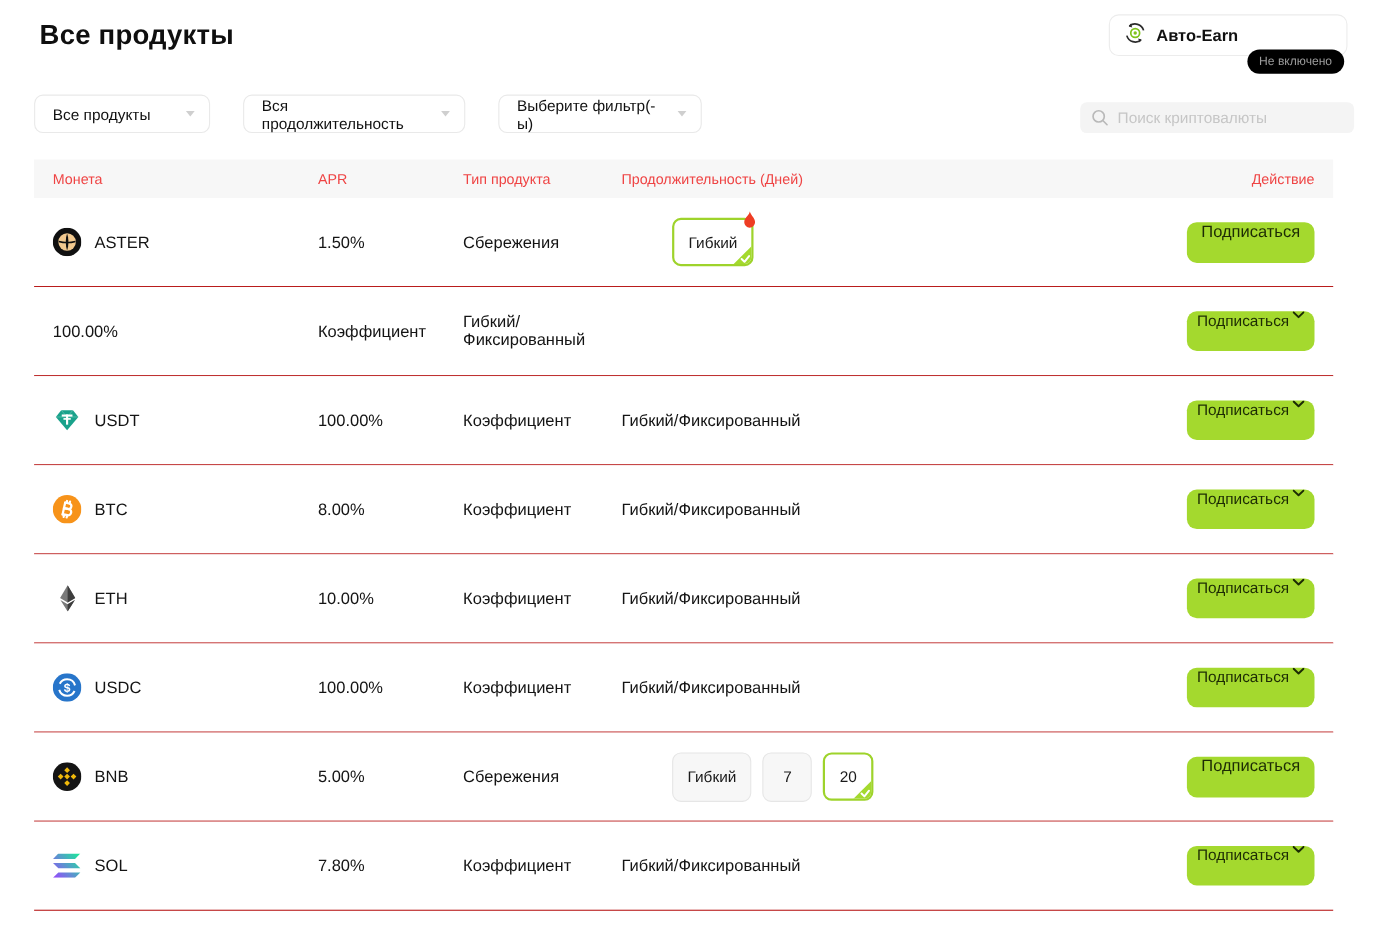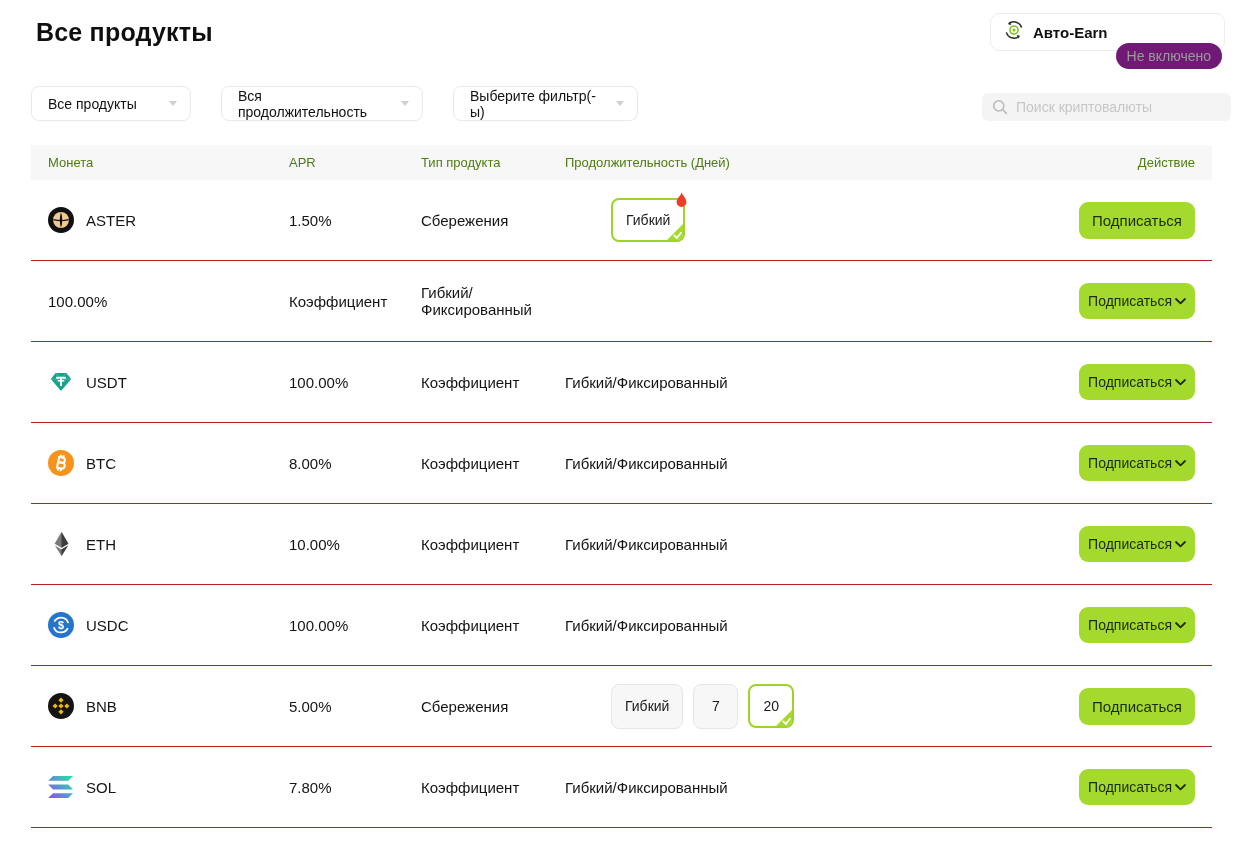--- a/index.html
+++ b/index.html
@@ -9,41 +9,41 @@
     font-family:"Liberation Sans","DejaVu Sans",sans-serif; color:#141414;
   }
   :root { --green:#a4d92e; --green-border:#9ed32b; }
 
   .page-title { position:absolute; left:36px; top:18px; font-size:25px; font-weight:700; color:#0f0f0f; letter-spacing:.2px; }
 
   
   .auto-earn { position:absolute; top:13px; right:32px; height:38px; display:flex; align-items:center; gap:8px;
     border:1px solid #ececec; border-radius:9px; background:#fff; padding:0 2px 0 12px; cursor:pointer; }
   .auto-earn .ae-label { font-size:15px; font-weight:700; color:#111; }
-  .ae-pill { background:#701a75; color:#9b9b9b; font-size:14px; padding:5px 11px; border-radius:14px; white-space:nowrap;margin-top:47px; }
+  .ae-pill { background:#000000; color:#9b9b9b; font-size:11px; padding:5px 11px; border-radius:14px; white-space:nowrap;margin-top:47px; }
 
   
   .filters { position:absolute; left:31px; top:86px; display:flex; gap:30px; }
   .filter-btn { height:35px; background:#fff; border:1px solid #e9e9e9; border-radius:8px;
     display:flex; align-items:center; justify-content:space-between; padding:0 13px 0 16px;
     font-size:14px; color:#111; cursor:pointer; }
   .f1{ width:160px; } .f2{ width:202px; } .f3{ width:185px; }
   .caret { width:0; height:0; border-left:4.5px solid transparent; border-right:4.5px solid transparent; border-top:5.5px solid #cfcfcf; margin-left:10px; }
 
   
   .search { position:absolute; top:93px; right:26px; width:249px; height:28px; background:#f4f4f4; border-radius:6px;
     display:flex; align-items:center; padding:0 10px; gap:8px; }
   .search input { flex:1; border:none; outline:none; background:transparent; font-size:14px; color:#b91c1c;
     font-family:"Liberation Sans","DejaVu Sans",sans-serif; }
   .search input::placeholder { color:#c6c6c6; }
 
   
   .table { position:absolute; left:31px; top:145px; width:1181px; }
   .thead, .trow { display:grid; grid-template-columns:241px 132px 144px 1fr auto; align-items:center; padding:0 17px; }
-  .thead { height:35px; background:#f7f7f7; font-size:13px; color:#4d7c0f; }
+  .thead { height:35px; background:#f7f7f7; font-size:13px; color:#ef4444; }
   .thead .th-action { justify-self:end; }
   .trow { height:81px; border-bottom:1px solid #b91c1c; background:#fff; }
   .coin-cell { display:flex; align-items:center; gap:12px; }
   .coin-icon { width:26px; height:26px; display:flex; align-items:center; justify-content:center; flex:none; }
   .coin-name { font-size:15px; color:#141414; font-weight:500; }
   .cell { font-size:15px; color:#141414; }
   .action-cell { justify-self:end; }
 
   
   .chips { display:flex; gap:10px; align-items:center;padding-left:46px; }
@@ -51,21 +51,21 @@
     background:#f7f7f7; border:1px solid #e6e6e6; display:inline-flex; align-items:center; justify-content:center;
     font-size:14px; color:#1a1a1a; cursor:pointer; }
   .chip.selected { background:#fff; border:2px solid var(--green-border); height:44px; }
   .chip .clip { position:absolute; inset:0; border-radius:6px; overflow:hidden; pointer-events:none; }
   .chip .corner { position:absolute; right:-1px; bottom:-1px; display:block; }
   .chip .flame { position:absolute; top:-8px; right:-5px; }
 
   
   .subscribe { height:37px; min-width:116px; padding:0 13px; background:var(--green); border:none; border-radius:9px;
     font-size:15px; color:#1c2b04; font-family:"Liberation Sans","DejaVu Sans",sans-serif;
-    display:inline-flex; align-items:center; justify-content:center; gap:3px; cursor:pointer; white-space:nowrap; }
+    display:inline-flex; justify-content:center; gap:3px; cursor:pointer; white-space:nowrap; }
   .subscribe.small { height:36px; min-width:100px; font-size:14px; padding:0 9px; }
 </style>
 </head>
 <body>
 
 <div class="page-title">Все продукты</div>
 
 <div class="auto-earn">
   <span class="ae-icon">
     <svg width="22" height="22" viewBox="0 0 24 24">

